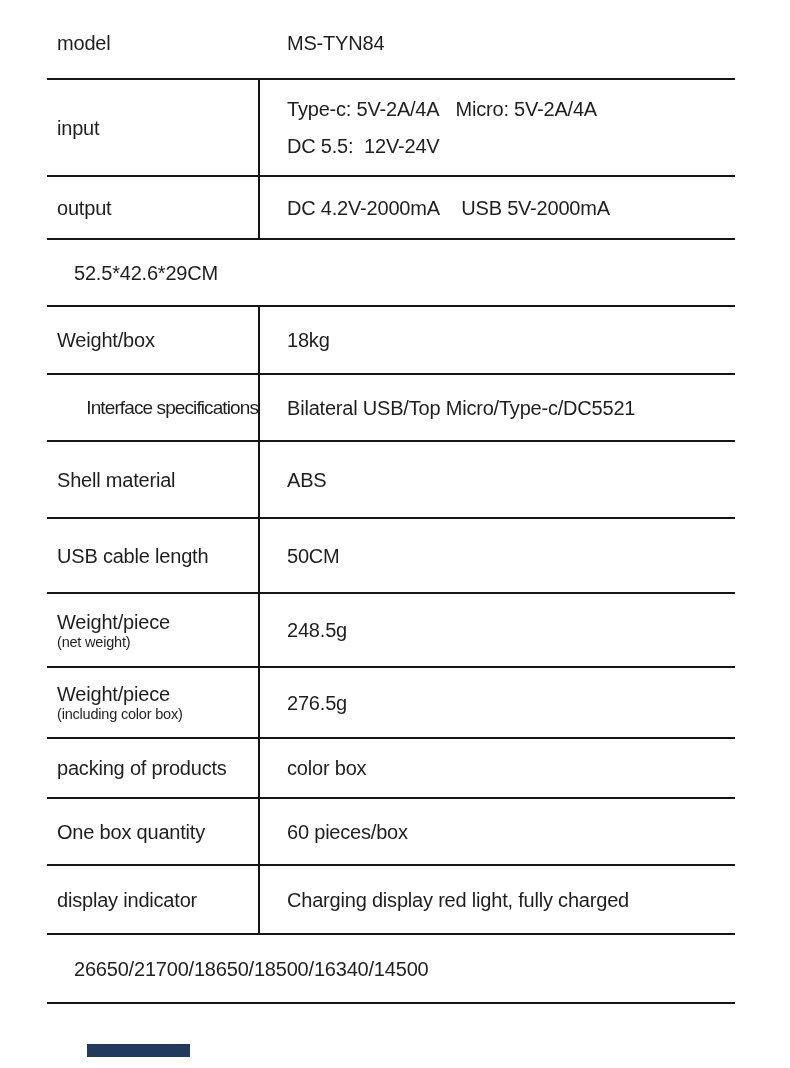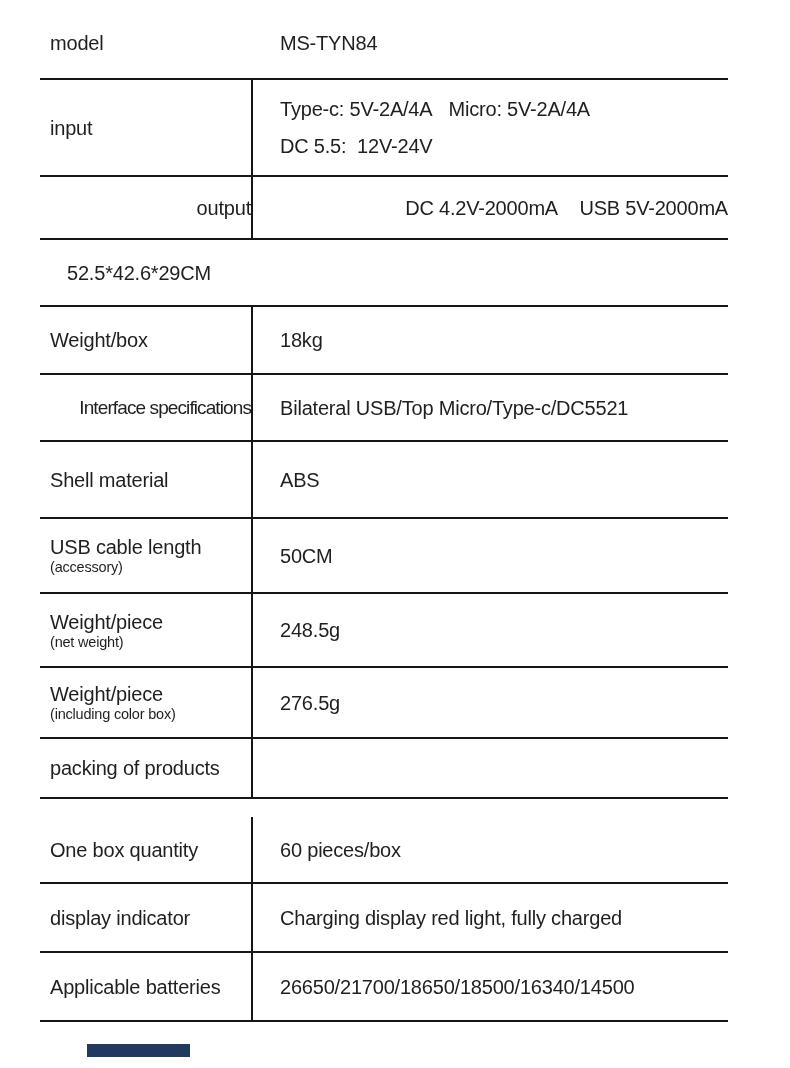--- a/index.html
+++ b/index.html
@@ -12,21 +12,21 @@
   body{
     width:790px;height:1068px;
     background:var(--bg);
     color:var(--text);
     font-family:"Liberation Sans", sans-serif;
     position:relative;
     overflow:hidden;
   }
   .spec-table{
     position:absolute;
-    left:40px; top:8px;
+    left:47px; top:8px;
     width:688px;
   }
   .row{
     display:flex;
     border-bottom:2px solid var(--border);
   }
   .label-cell{
     flex:0 0 213px;
     width:213px;
     box-sizing:border-box;
@@ -102,21 +102,21 @@
       <div class="label">input</div>
 
     </div>
     <div class="value-cell">
       <div class="value">
           <div class="value-line">Type-c: 5V-2A/4A&nbsp;&nbsp;&nbsp;Micro: 5V-2A/4A</div>
           <div class="value-line">DC 5.5:&nbsp;&nbsp;12V-24V</div>
         </div>
     </div>
   </div>
-    <div class="row" style="height: 61px; text-align: right;">
+    <div class="row" style="height: 61px;">
     <div class="label-cell">
       <div class="label">output</div>
 
     </div>
     <div class="value-cell">
       <div class="value">DC 4.2V-2000mA&nbsp;&nbsp;&nbsp;&nbsp;USB 5V-2000mA</div>
     </div>
   </div>
     <div class="row" style="height: 65px;">
     <div class="value-cell">
@@ -146,21 +146,20 @@
       <div class="label">Shell material</div>
 
     </div>
     <div class="value-cell">
       <div class="value">ABS</div>
     </div>
   </div>
     <div class="row" style="height: 73px;">
     <div class="label-cell">
       <div class="label">USB cable length</div>
-      <div class="sublabel">(accessory)</div>
     </div>
     <div class="value-cell">
       <div class="value">50CM</div>
     </div>
   </div>
     <div class="row" style="height: 72px;">
     <div class="label-cell">
       <div class="label">Weight/piece</div>
       <div class="sublabel">(net weight)</div>
     </div>
@@ -175,44 +174,43 @@
     </div>
     <div class="value-cell">
       <div class="value">276.5g</div>
     </div>
   </div>
     <div class="row" style="height: 58px;">
     <div class="label-cell">
       <div class="label">packing of products</div>
 
     </div>
-  </div>
-    <div class="row" style="height: 65px; margin-top: 18px;">
+    <div class="value-cell">
+      <div class="value">color box</div>
+    </div>
+  </div>
+    <div class="row" style="height: 65px;">
     <div class="label-cell">
       <div class="label">One box quantity</div>
 
     </div>
     <div class="value-cell">
       <div class="value">60 pieces/box</div>
     </div>
   </div>
     <div class="row" style="height: 67px;">
     <div class="label-cell">
       <div class="label">display indicator</div>
 
     </div>
     <div class="value-cell">
       <div class="value">
           <div class="value-line">Charging display red light, fully charged</div>
         </div>
     </div>
   </div>
     <div class="row" style="height: 67px;">
-    <div class="label-cell">
-      <div class="label">Applicable batteries</div>
-
-    </div>
     <div class="value-cell">
       <div class="value">26650/21700/18650/18500/16340/14500</div>
     </div>
   </div>
   </div>
 <div class="accent-bar" style="background: rgb(34, 58, 94);"></div>
 
 </body></html>

